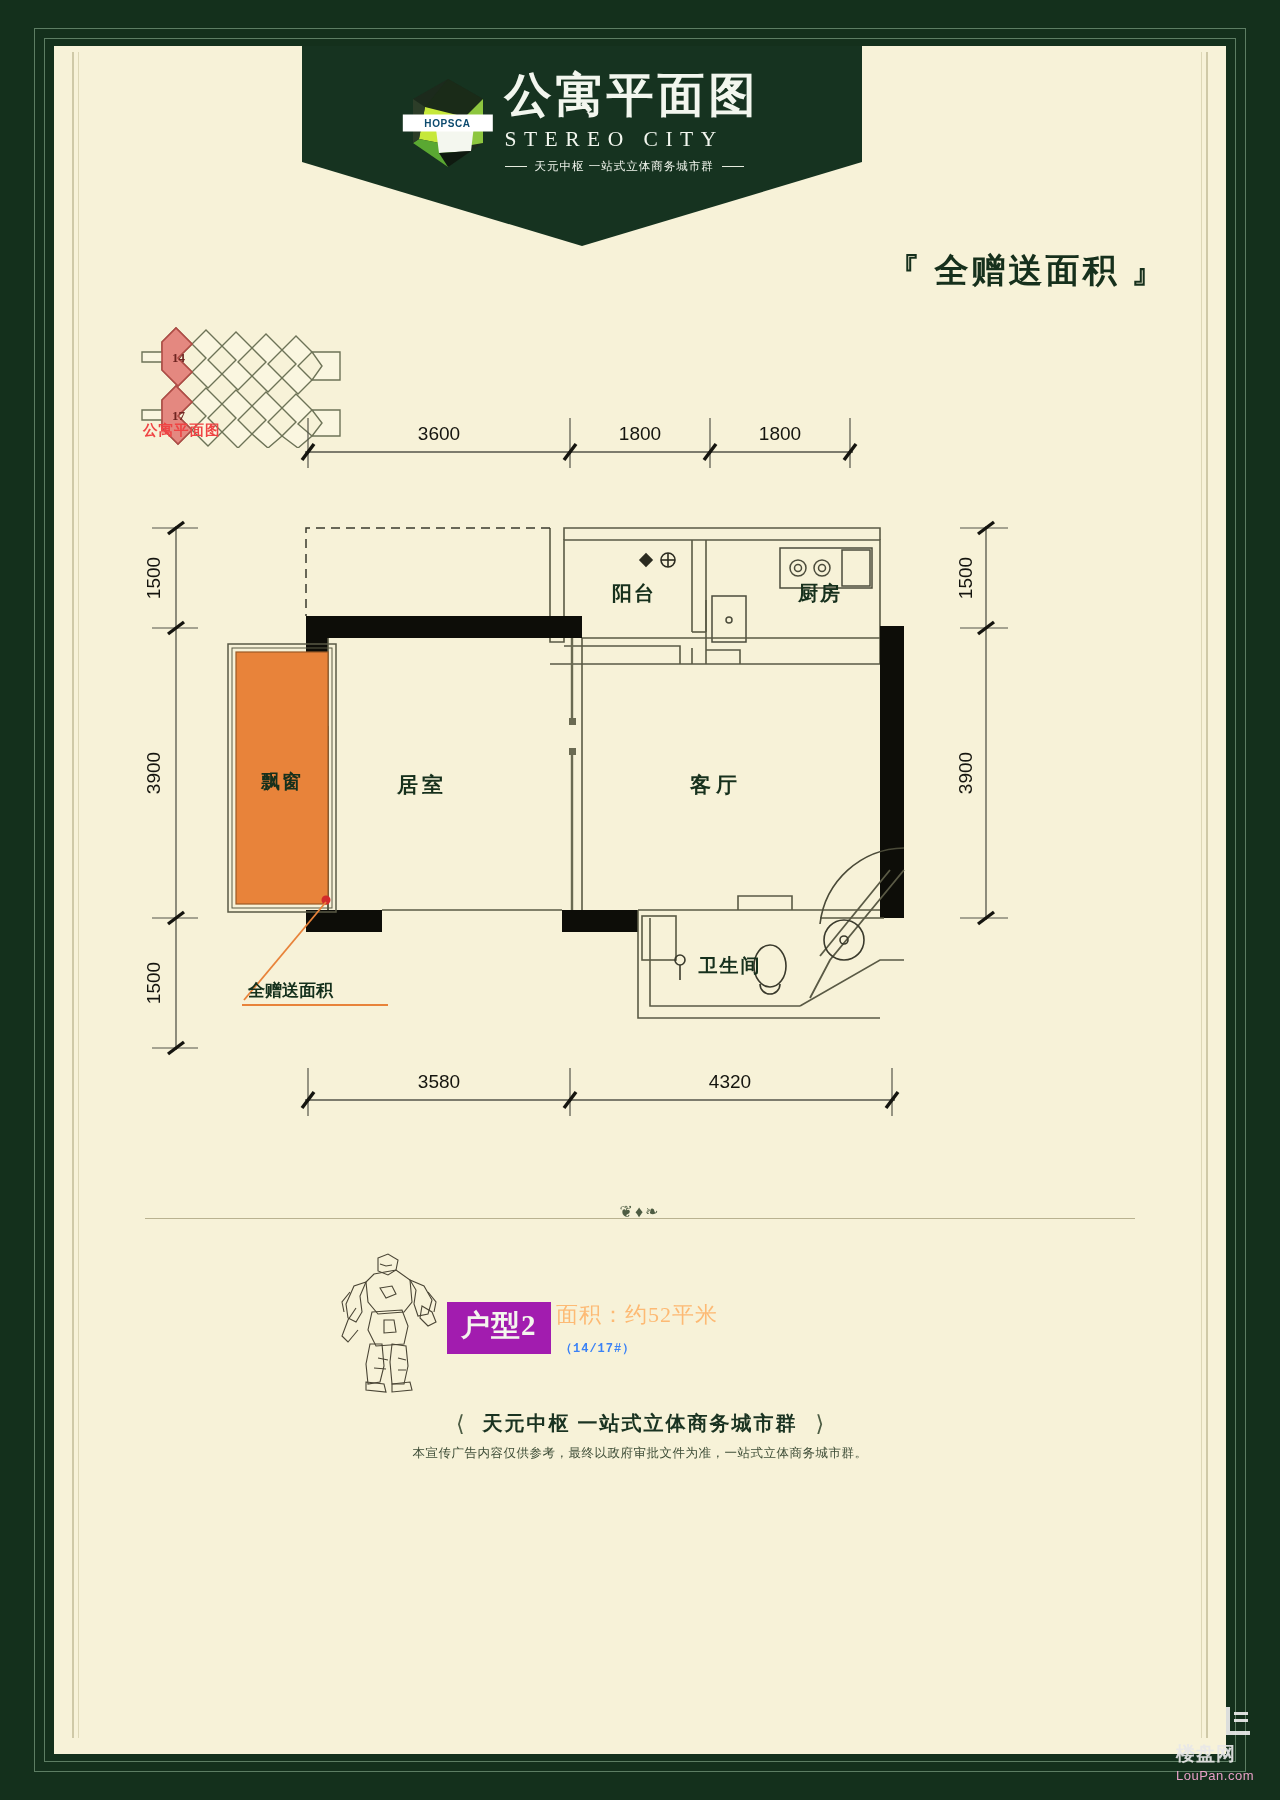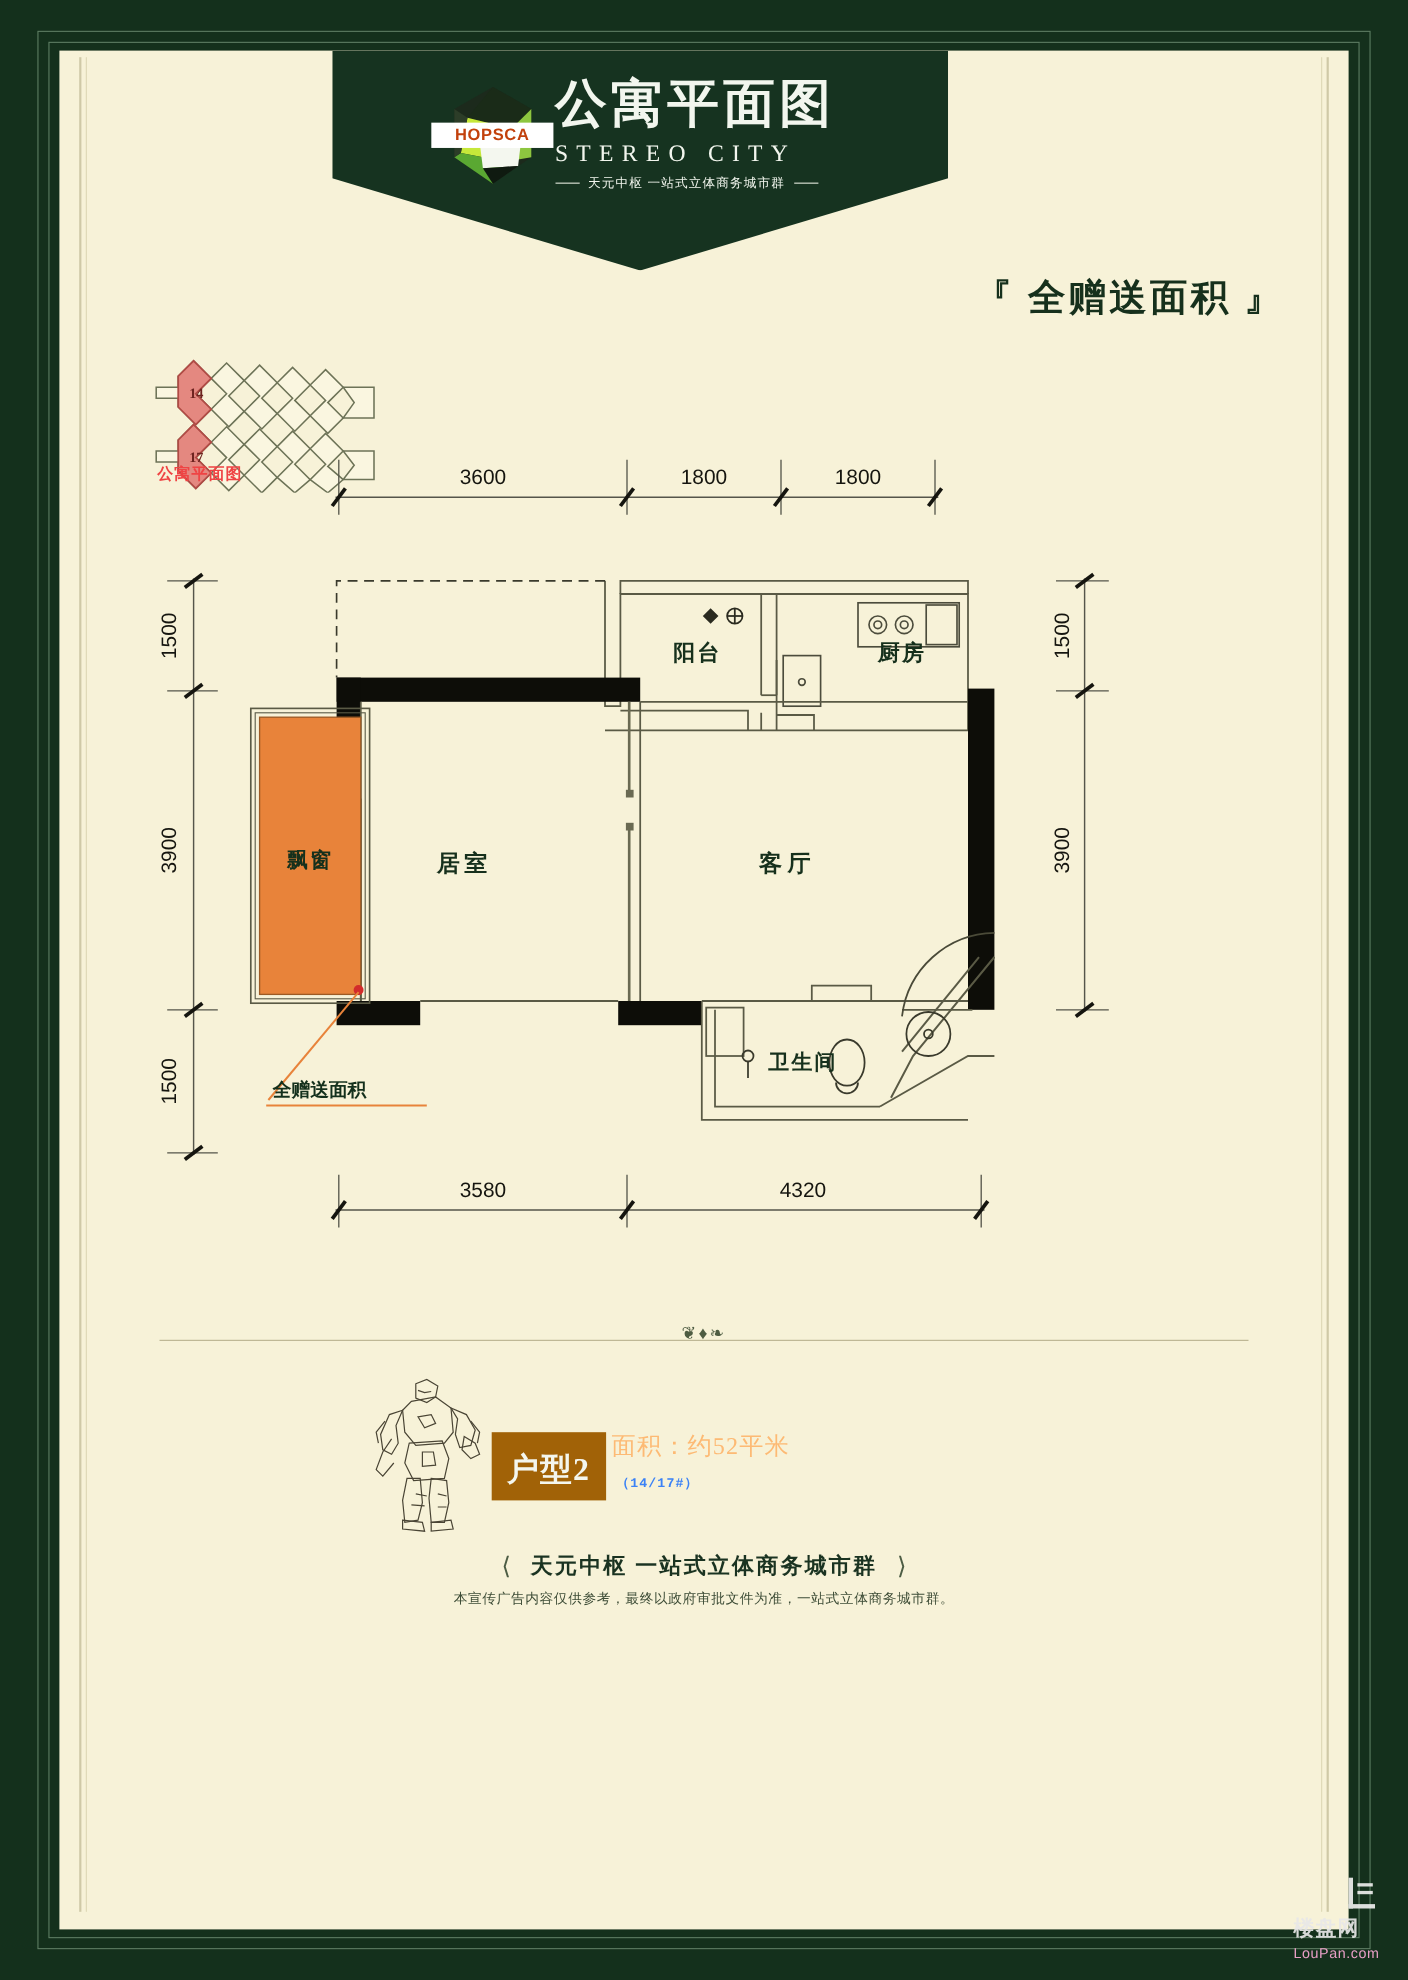--- a/index.html
+++ b/index.html
@@ -50,22 +50,22 @@
   .banner-content {
     display: flex; align-items: center; gap: 14px;
     margin-top: 26px;
   }
   .logo-mark {
     position: relative; width: 86px; height: 92px;
   }
   .logo-badge {
     position: absolute; left: 50%; top: 50%;
     transform: translate(-50%,-50%);
-    background: #fff; color: #c2410c;
-    font-size: 15px; font-weight: bold; letter-spacing: .6px;
+    background: #fff; color: #0c4a6e;
+    font-size: 10px; font-weight: bold; letter-spacing: .6px;
     padding: 3px 22px; font-family: "Liberation Sans", sans-serif;
     z-index: 3;
   }
   .brand-text { color: #f2f6ee; }
   .brand-cn {
     font-family: "Liberation Serif","DejaVu Serif",serif;
     font-size: 47px; font-weight: 700; letter-spacing: 4px; line-height: 1;
   }
   .brand-en {
     font-size: 21.5px; letter-spacing: 7.5px; margin-top: 8px;
@@ -105,24 +105,24 @@
   }
   .divider-orn {
     position: absolute; left: 50%; top: 1202px; transform: translateX(-50%);
     color: #4e5c42; font-size: 16px; letter-spacing: 2px;
   }
 
   
   .robot { position: absolute; left: 322px; top: 1248px; width: 130px; height: 145px; }
   .unit-badge {
     position: absolute; left: 447px; top: 1302px;
-    background: #a16207; color: #f4f6ee;
+    background: #a21caf; color: #f4f6ee;
     font-family: "Liberation Serif","DejaVu Serif",serif;
     font-size: 29px; font-weight: 700; letter-spacing: 1px;
-    padding: 14px 14px 8px 14px;
+    padding: 4px 14px 8px 14px;
   }
   .unit-area {
     position: absolute; left: 556px; top: 1300px;
     font-family: "Liberation Serif","DejaVu Serif",serif;
     font-size: 22px; font-weight: 400; color: #fdba74; letter-spacing: 1px;
   }
   .unit-code {
     position: absolute; left: 560px; top: 1340px;
     font-family: Liberation Mono, monospace;
     font-size: 12px; font-weight: 700; color: #3b82f6; letter-spacing: 1px;

